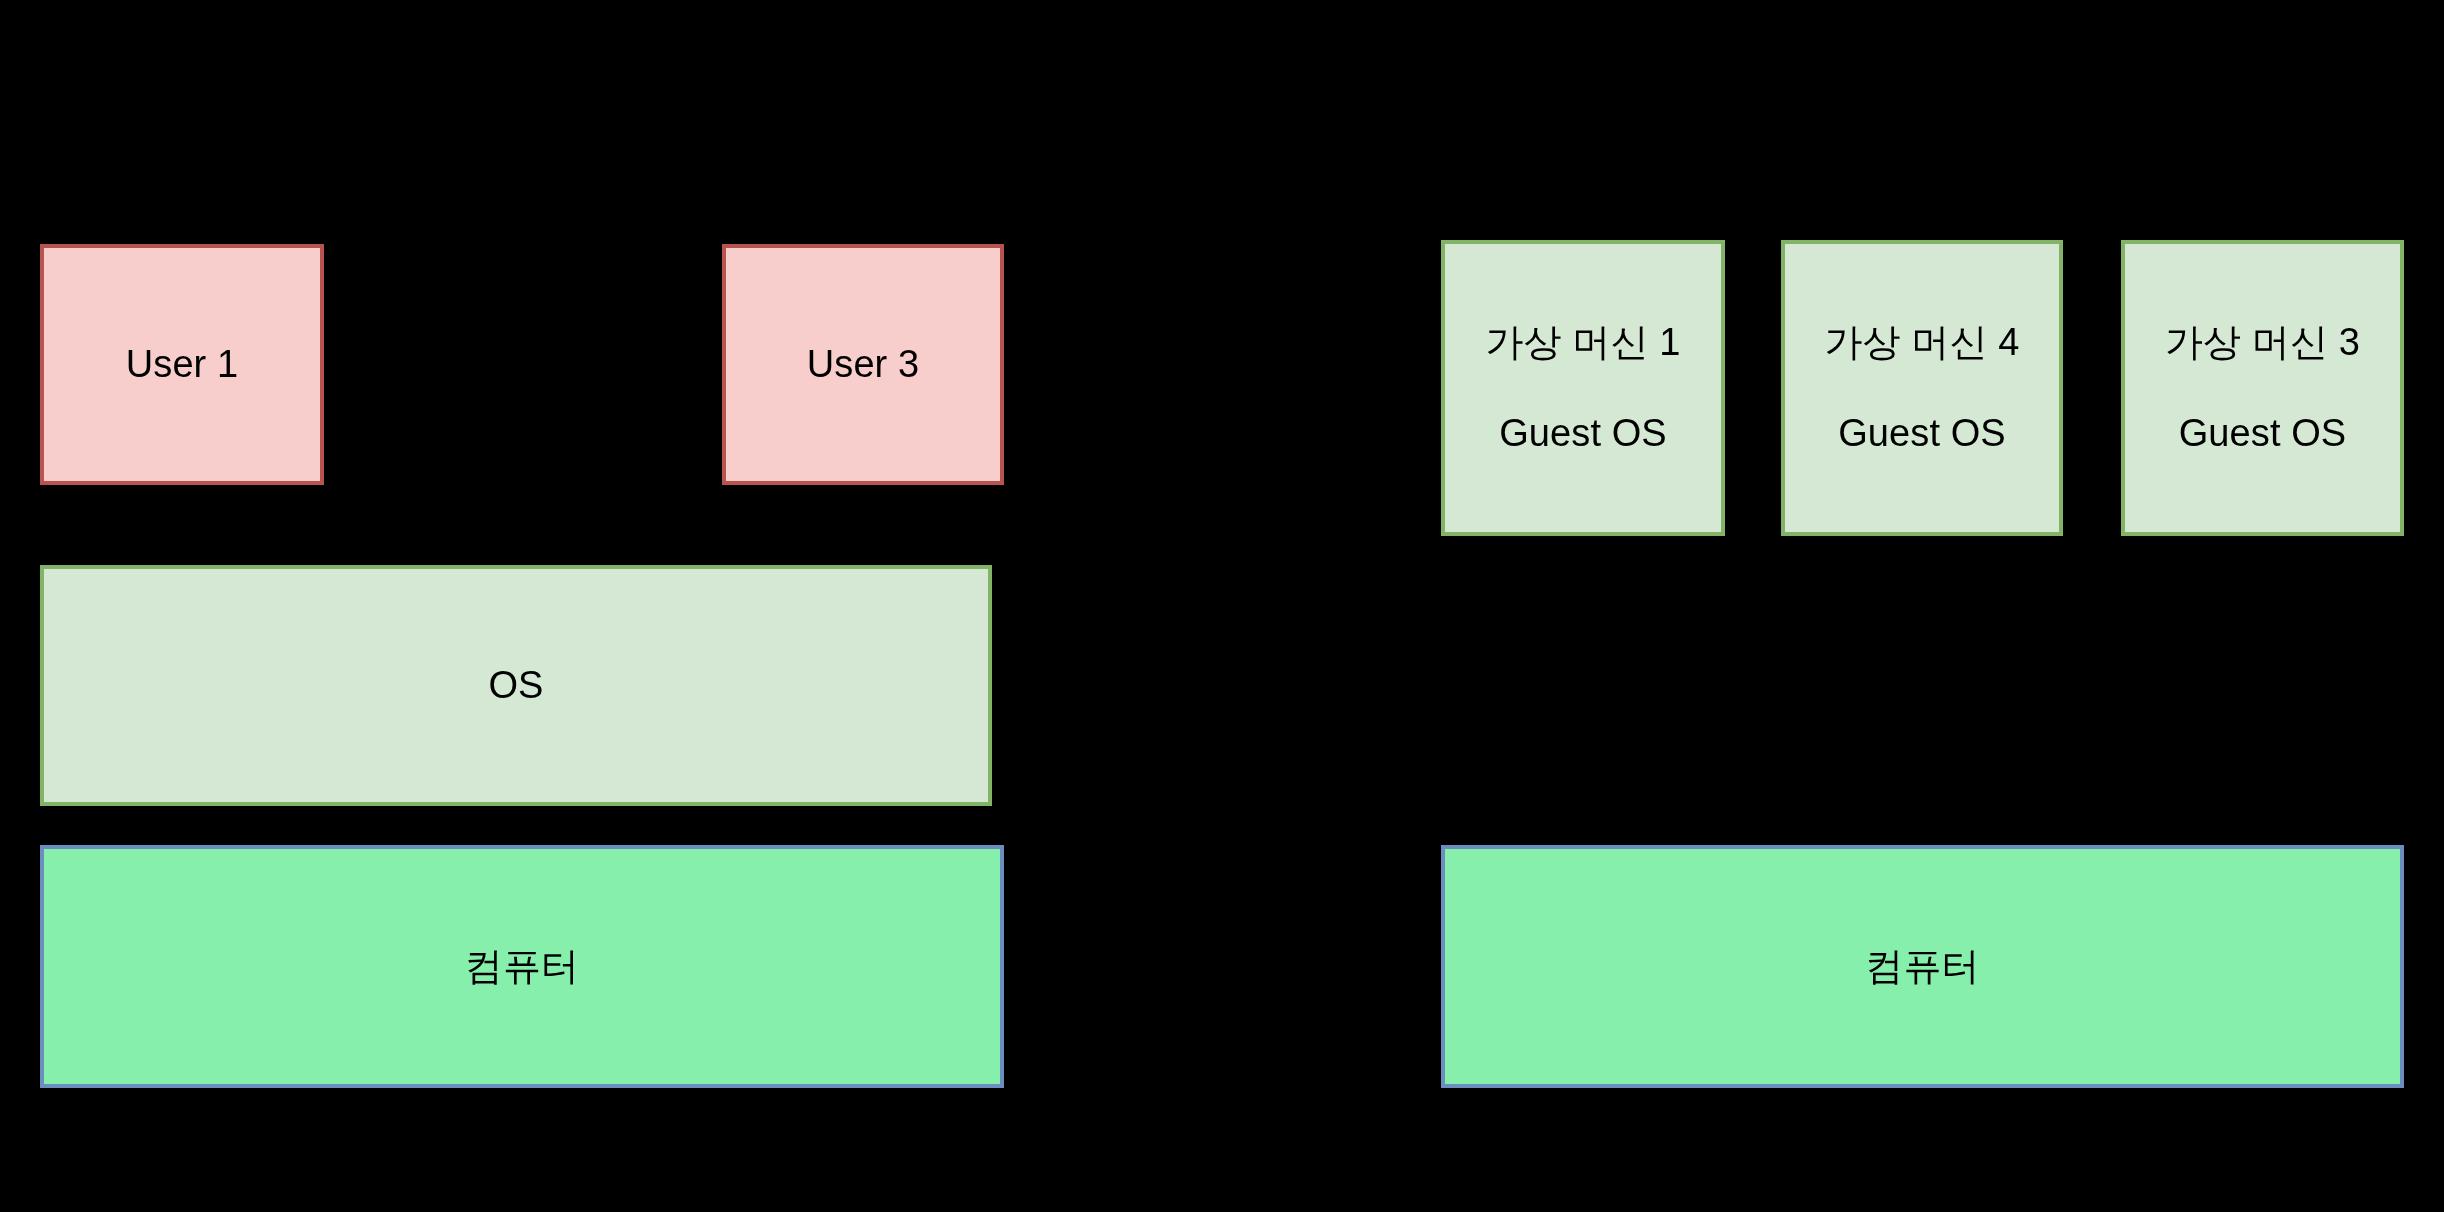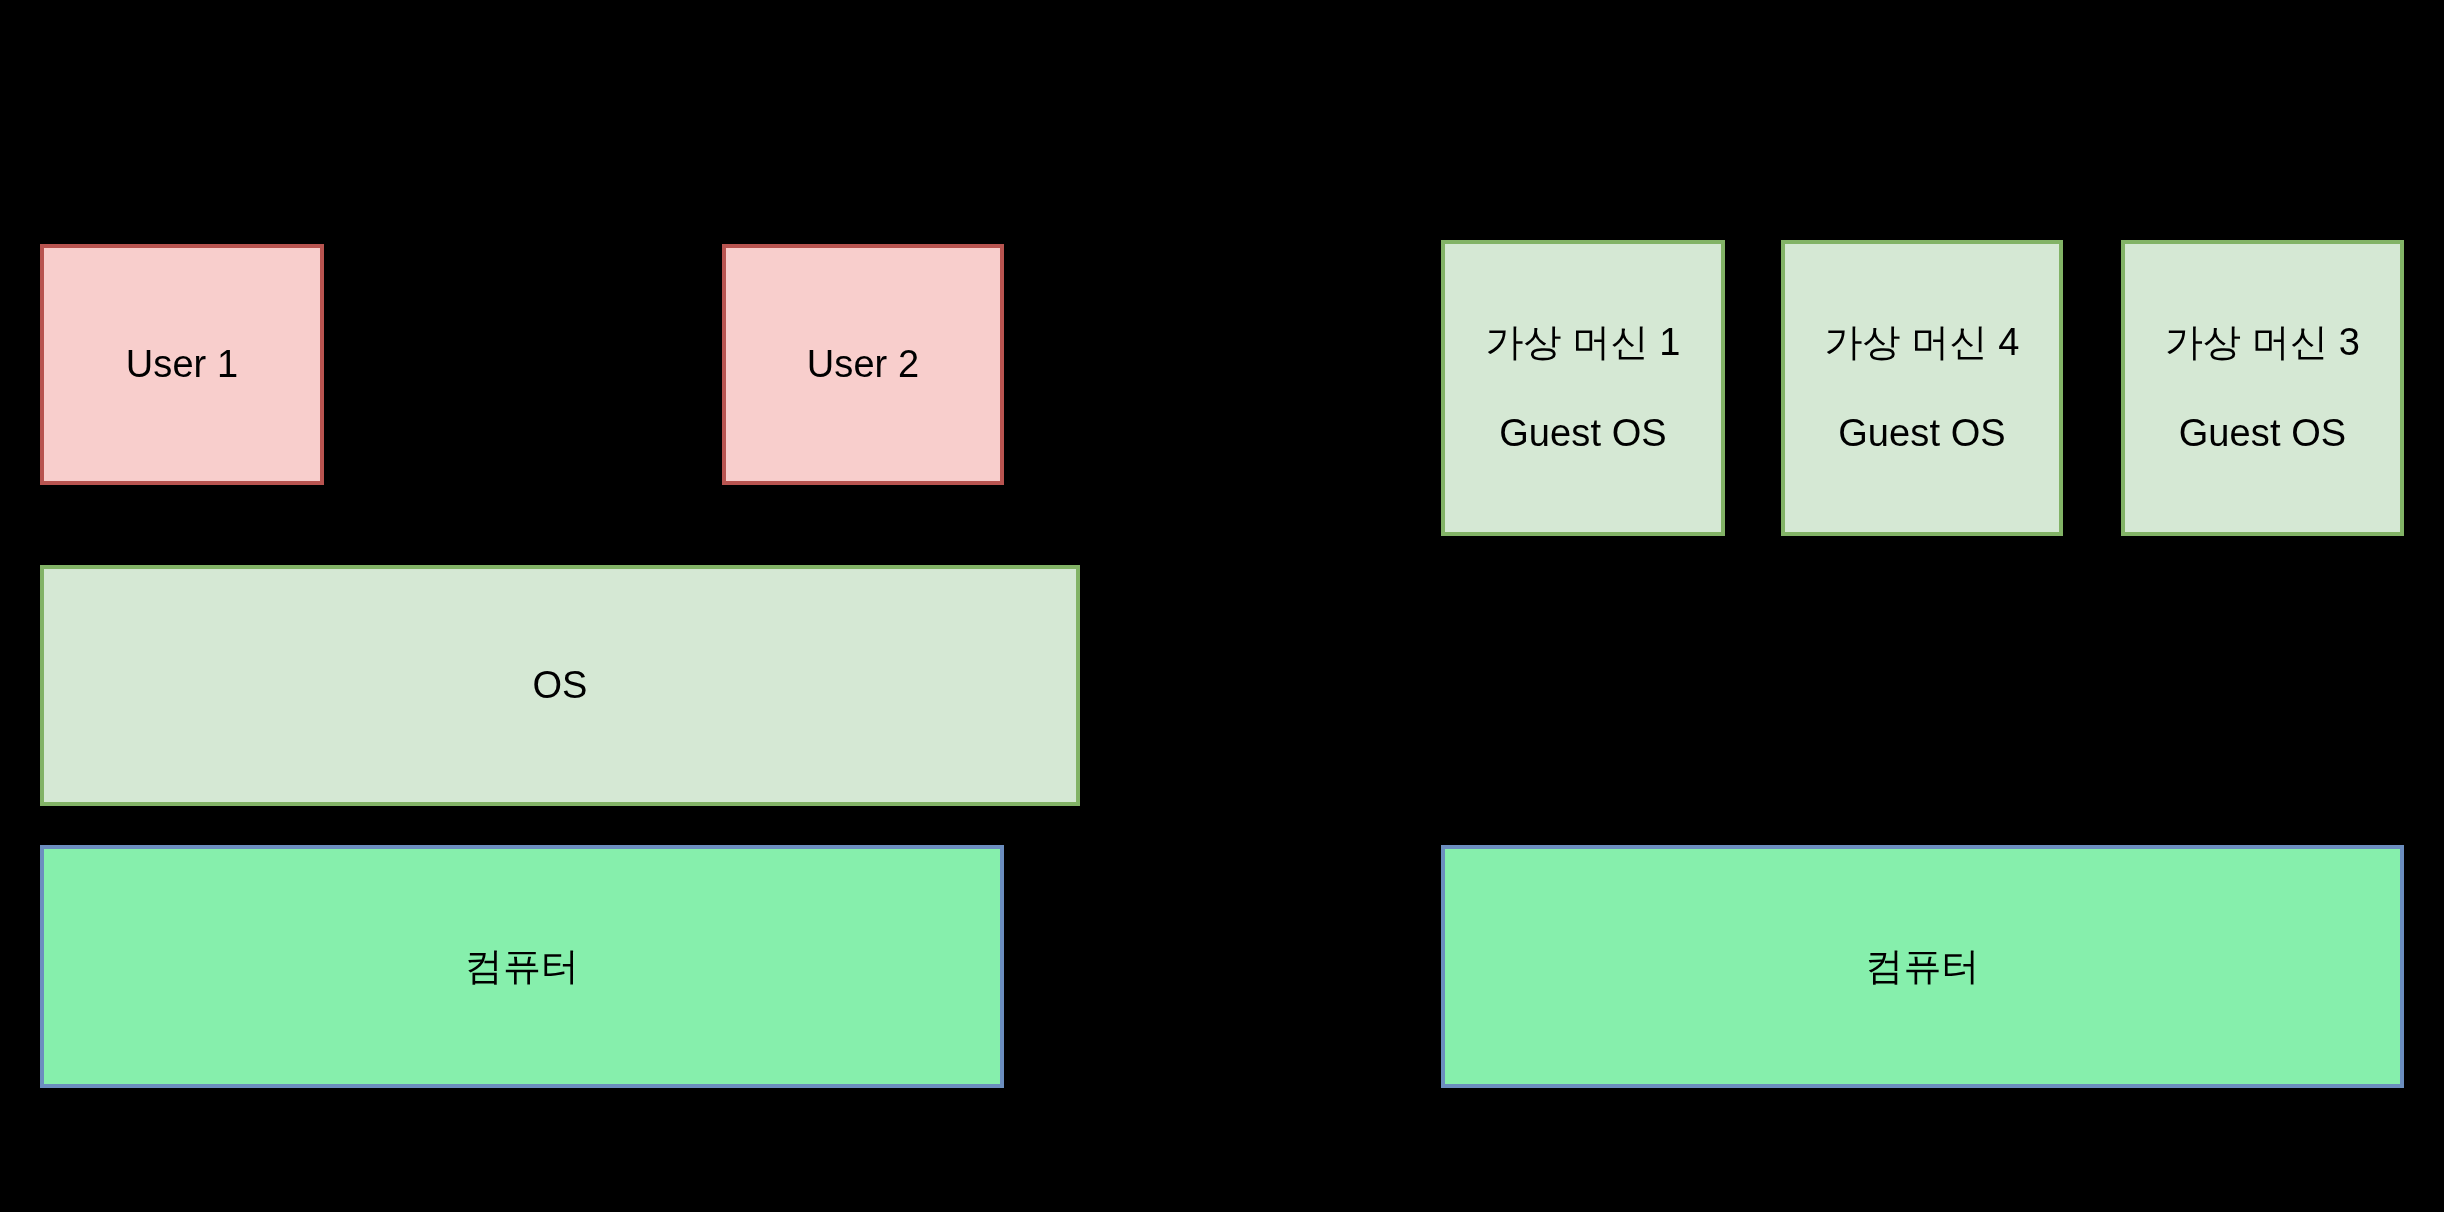--- a/index.html
+++ b/index.html
@@ -48,21 +48,21 @@
   .fill-green  { background: #D5E8D4; border-color: #82B366; }
   .fill-blue   { background: #86efac; border-color: #6C8EBF; }
   .fill-yellow { background: #FFF2CC; border-color: #D6B656; }
 
   
   .l-user      { top: 244px;  height: 241px; }
   .l-user-1    { left: 40px;  width: 284px; }
   .l-user-2    { left: 382px; width: 284px; }
   .l-user-3    { left: 722px; width: 282px; }
 
-  .l-os        { left: 40px;  top: 565px;  width: 1040px; height: 241px; }
+  .l-os        { left: 40px;  top: 565px;  width: 952px; height: 241px; }
   .l-computer  { left: 40px;  top: 845px;  width: 964px; height: 243px; }
 
   
   .r-vm        { top: 240px;  height: 296px; }
   .r-vm-1      { left: 1441px; width: 284px; }
   .r-vm-2      { left: 1781px; width: 282px; }
   .r-vm-3      { left: 2121px; width: 283px; }
 
   
   .r-vm .box-label.vm-title { margin-bottom: 46px; }
@@ -74,21 +74,21 @@
 <body>
 
 <div id="canvas">
 
   <div class="box fill-pink l-user l-user-1">
     <span class="box-label">User 1</span>
   </div>
 
 
   <div class="box fill-pink l-user l-user-3">
-    <span class="box-label">User 2</span>
+    <span class="box-label">User 3</span>
   </div>
 
   <div class="box fill-green l-os">
     <span class="box-label">OS</span>
   </div>
 
   <div class="box fill-blue l-computer">
     <span class="box-label">컴퓨터</span>
   </div>
 

